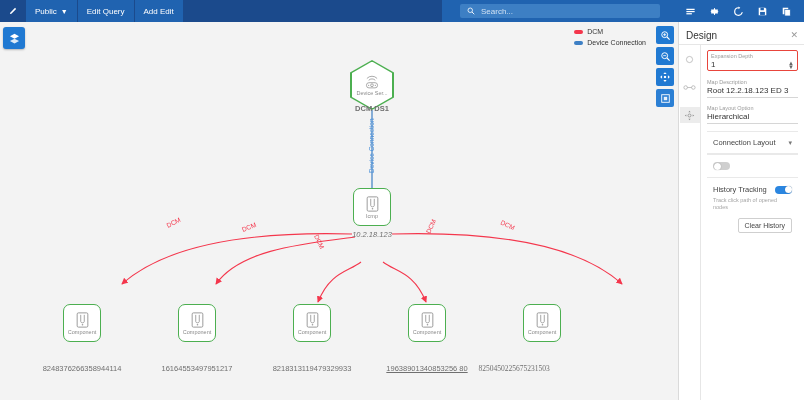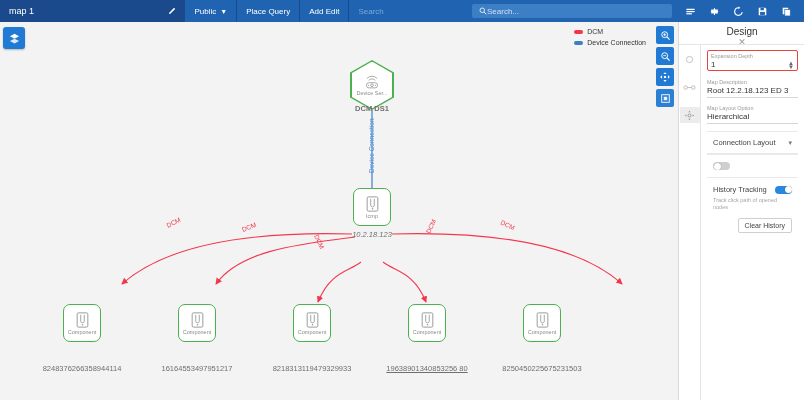--- a/index.html
+++ b/index.html
@@ -30,23 +30,23 @@
   }
   .tb-btn.pencil { padding: 0 8px; background: #1b4a8c; border-right: 1px solid #1b4a8c;}
   .tb-btn .caret { margin-left: 4px; font-size: 7px; }
   .tb-search {
     display: flex; align-items: center; padding: 0 9px;
     background: #2063b0; color: #7aa8dc; font-size: 8px;
     width: 134px;
   }
   .tb-spacer { flex: 1; background: #1b4a8c; }
   .searchbox {
-    display: flex; align-items: center; gap: 0;
+    display: flex; align-items: center; gap: 6px;
     background: #3d7fc4; border-radius: 2px;
-    height: 14px; width: 200px; margin: auto 0; padding: 0 7px;
+    height: 14px; width: 200px; margin: auto 12px; padding: 0 7px;
     color: #cfe0f3; font-size: 8px;
   }
   .search-wrap { display:flex; align-items:center; background:#2063b0; padding:0 6px; }
   .icon-group { display: flex; align-items: center; background: #2063b0; padding-right: 6px; }
   .ic-btn {
     width: 24px; height: 22px; display:flex; align-items:center; justify-content:center;
     cursor: pointer;
   }
   .ic-btn svg { display:block; }
 
@@ -120,21 +120,20 @@
   }
 
   
   .panel {
     position: absolute; top: 22px; right: 0; width: 126px; height: 378px;
     background: #ffffff; border-left: 1px solid #dadada;
   }
   .panel-head {
     height: 22px; display:flex; align-items:center; justify-content:space-between;
     padding: 4px 6px 0 7px;
-    flex-direction: column;
   }
   .panel-title { font-size: 10px; color: #333; }
   .panel-close { font-size: 9px; color: #999; cursor: pointer; }
   .panel-body { display: flex; height: 356px; }
   .rail {
     width: 22px; border-right: 1px solid #e6e6e6; border-top: 1px solid #e6e6e6;
     display:flex; flex-direction:column; align-items:center; padding-top: 6px; gap: 12px;
   }
   .rail-ic {
     width: 20px; height: 16px; display:flex; align-items:center; justify-content:center;
@@ -183,37 +182,35 @@
     display:flex; align-items:center; justify-content:space-between;
     font-size: 7.5px; color:#444; cursor:pointer;
   }
 </style>
 </head>
 <body>
 
 <div id="app">
 
   <div class="topbar">
-    <div class="map-title">map 1</div>
 
     <div class="tb-btn pencil">
       <svg width="9" height="9" viewBox="0 0 16 16">
         <path d="M12.5 1.5l2 2-8.5 8.5-2.6.6.6-2.6z" fill="#ffffff"></path>
       </svg>
     </div>
 
     <div class="tb-btn">
       <span>Public</span>
       <span class="caret">▼</span>
     </div>
 
-    <div class="tb-btn">Place Query</div>
+    <div class="tb-btn">Edit Query</div>
     <div class="tb-btn">Add Edit</div>
 
-    <div class="tb-search">Search</div>
 
     <div class="tb-spacer"></div>
 
     <div class="search-wrap">
       <div class="searchbox">
         <svg width="8" height="8" viewBox="0 0 16 16">
           <circle cx="6.5" cy="6.5" r="4.5" fill="none" stroke="#ffffff" stroke-width="1.6"></circle>
           <line x1="10" y1="10" x2="14.5" y2="14.5" stroke="#ffffff" stroke-width="1.8"></line>
         </svg>
         <span>Search...</span>
@@ -415,21 +412,21 @@
       <div class="box-shape">
         <svg width="13" height="16" viewBox="0 0 14 18">
           <rect x="1" y="1" width="12" height="16" rx="1.4" fill="none" stroke="#9a9a9a" stroke-width="1.1"></rect>
           <path d="M5 3.2v7.5M9 3.2v7.5" stroke="#9a9a9a" stroke-width="1"></path>
           <path d="M5 10.7c0 2 4 2 4 0" fill="none" stroke="#9a9a9a" stroke-width="1"></path>
           <circle cx="7" cy="14.4" r="0.9" fill="#9a9a9a"></circle>
         </svg>
         <div class="box-caption">Component</div>
       </div>
     </div>
-    <div class="node-label" style="left:482px; top:342px; width:120px;">8250450225675231503</div>
+    <div class="node-label" style="left:454px; top:342px; width:120px;font-family:Liberation Serif, serif;">8250450225675231503</div>
 
   </div>
 
   <div class="panel">
     <div class="panel-head">
       <span class="panel-title">Design</span>
       <span class="panel-close">✕</span>
     </div>
 
     <div class="panel-body">

